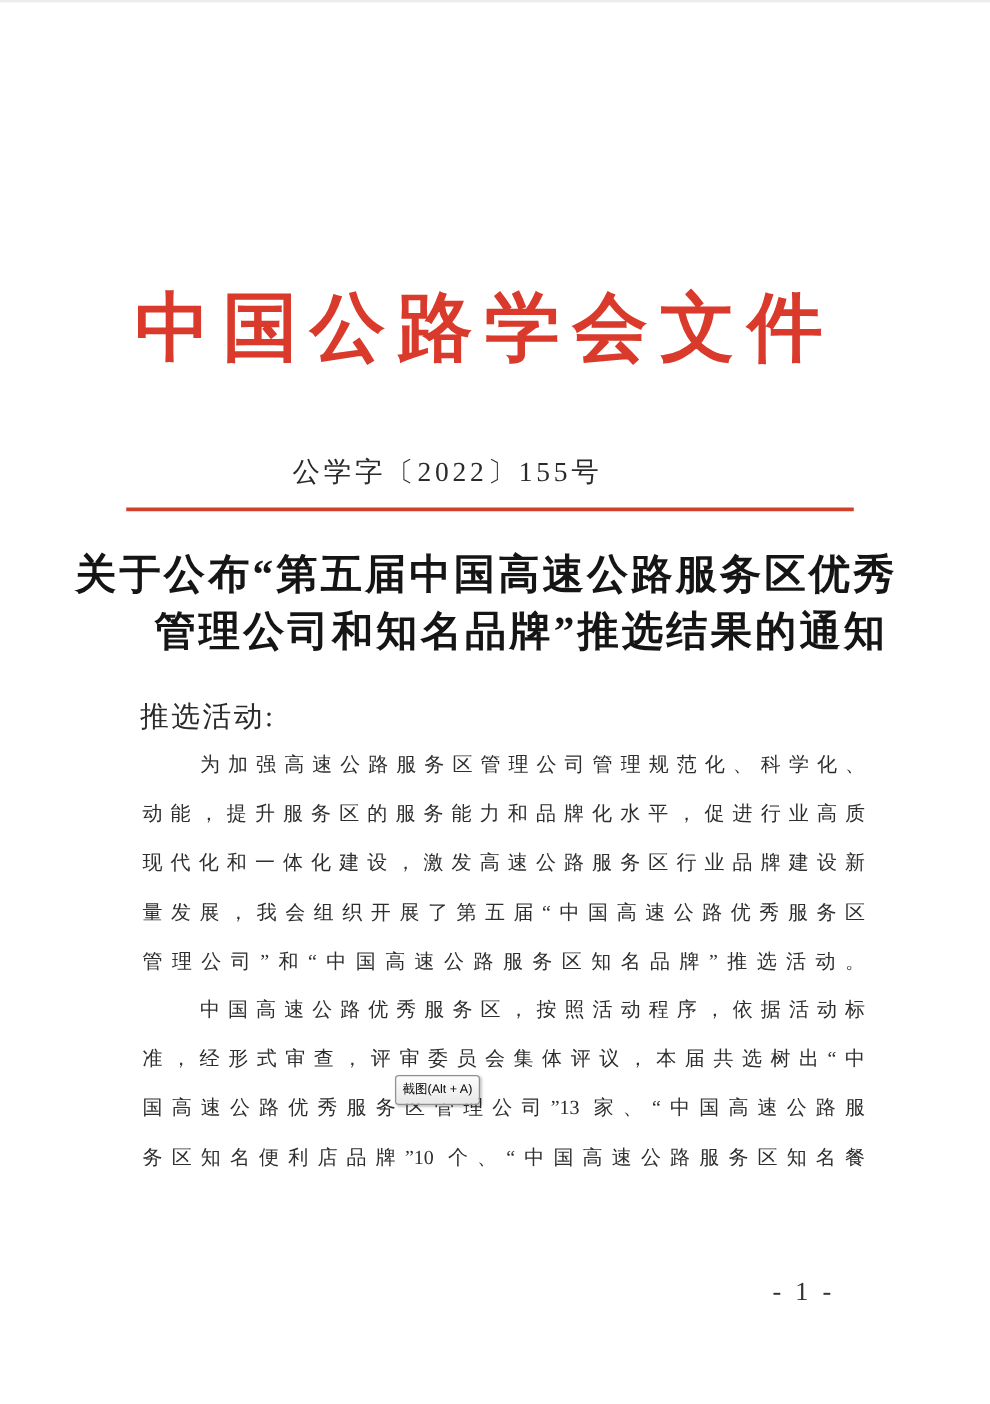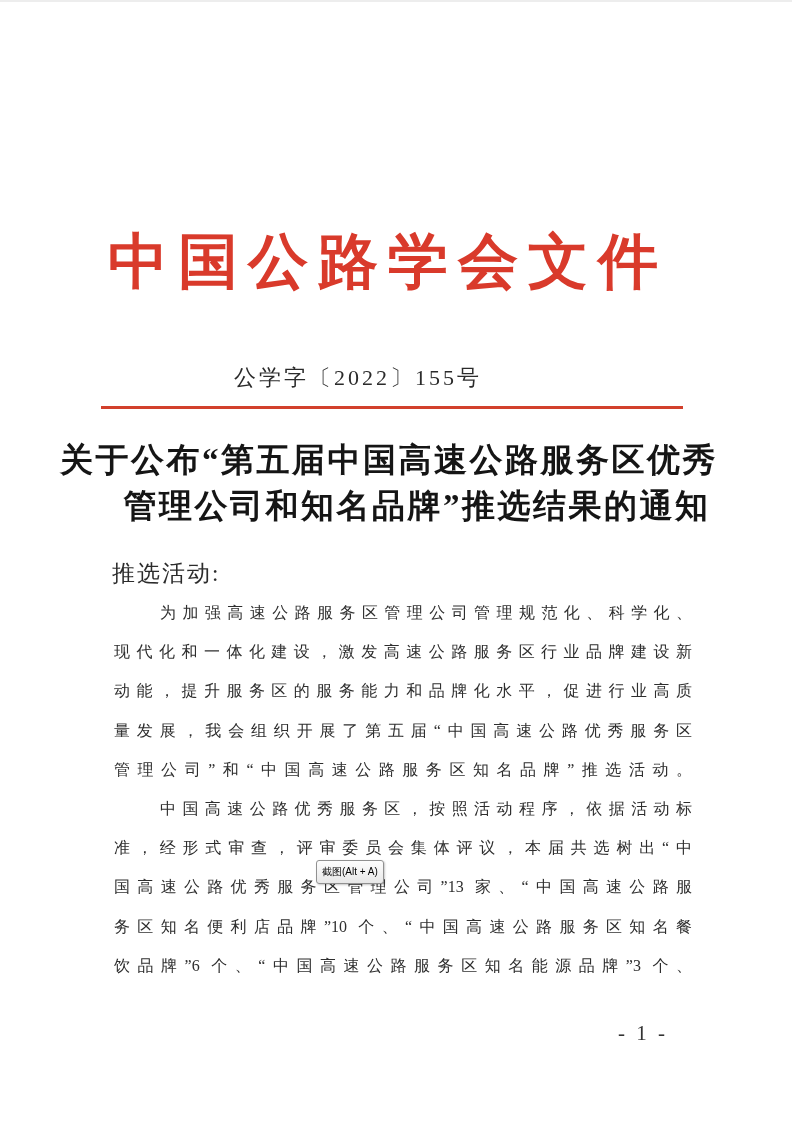--- a/index.html
+++ b/index.html
@@ -108,26 +108,25 @@
 
 <div class="doc-title">
   <div class="t1">关于公布“第五届中国高速公路服务区优秀</div>
   <div class="t2">管理公司和知名品牌”推选结果的通知</div>
 </div>
 
 <div class="salutation">推选活动:</div>
 
 <div class="body-text">
   <div class="bline indent">为加强高速公路服务区管理公司管理规范化、科学化、</div>
+  <div class="bline">动能，提升服务区的服务能力和品牌化水平，促进行业高质</div>
   <div class="bline">现代化和一体化建设，激发高速公路服务区行业品牌建设新</div>
-  <div class="bline">动能，提升服务区的服务能力和品牌化水平，促进行业高质</div>
   <div class="bline">量发展，我会组织开展了第五届“中国高速公路优秀服务区</div>
   <div class="bline">管理公司”和“中国高速公路服务区知名品牌”推选活动。</div>
   <div class="bline indent">中国高速公路优秀服务区，按照活动程序，依据活动标</div>
   <div class="bline">准，经形式审查，评审委员会集体评议，本届共选树出“中</div>
   <div class="bline">国高速公路优秀服务区管理公司”13 家、“中国高速公路服</div>
   <div class="bline">务区知名便利店品牌”10 个、“中国高速公路服务区知名餐</div>
-  <div class="bline">饮品牌”6 个、“中国高速公路服务区知名能源品牌”3 个、</div>
 </div>
 
 <div class="page-number">- 1 -</div>
 
 <div class="tooltip">截图(Alt + A)</div>
 
 </body></html>

